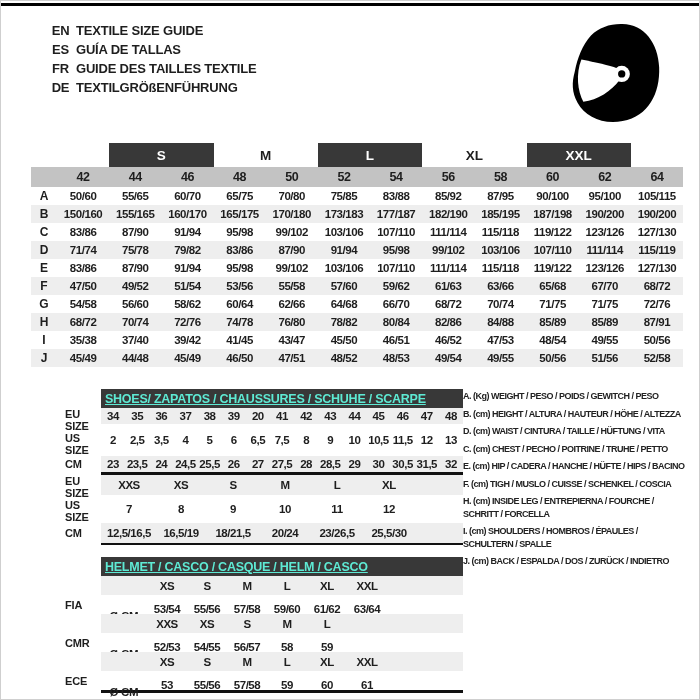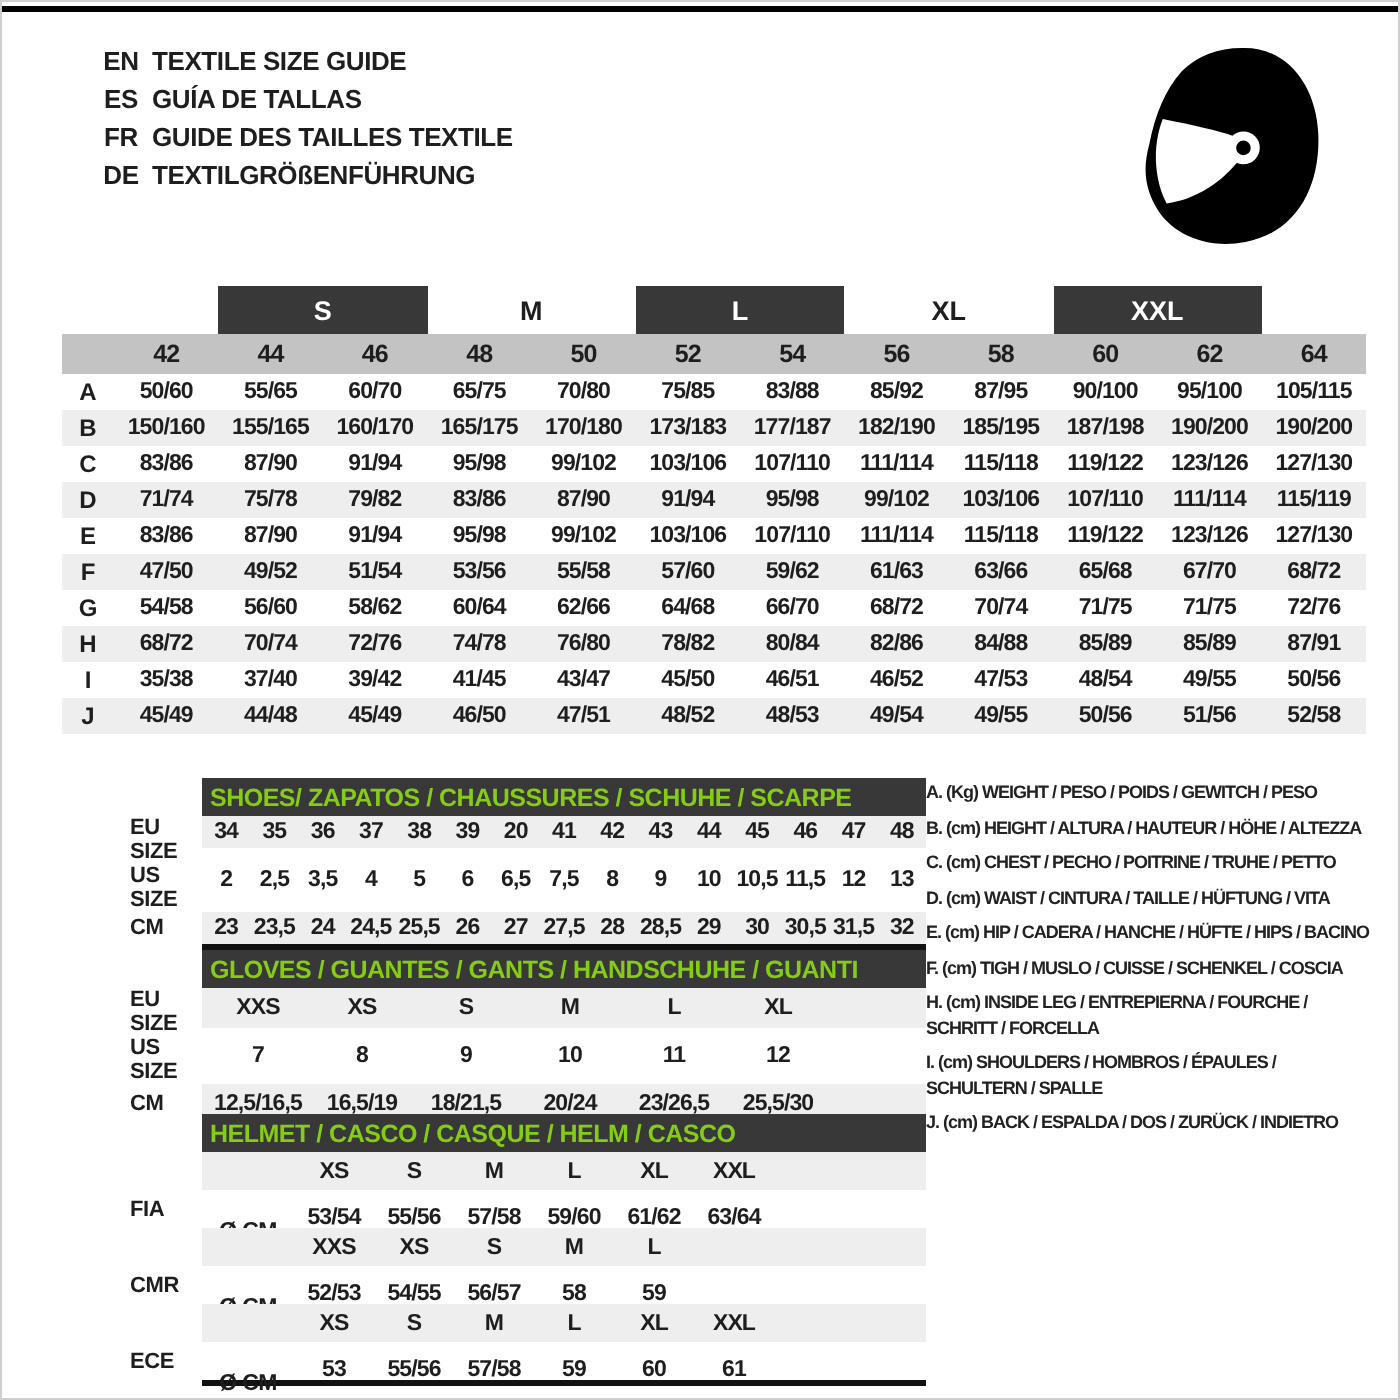--- a/index.html
+++ b/index.html
@@ -28,22 +28,22 @@
   .mrow{height:18px;}
   .mrow.shade{background:#eeeeee;}
   .mlbl{display:flex;align-items:center;justify-content:center;font-size:12px;font-weight:700;}
   .cells{display:contents;}
   .mcell{display:flex;align-items:center;justify-content:center;font-size:11.5px;font-weight:700;letter-spacing:-0.45px;white-space:nowrap;}
 
   
   .sect{position:absolute;left:36px;width:426px;}
   .srow{display:flex;}
   .outlbl{width:64px;display:flex;align-items:center;font-size:11px;font-weight:700;letter-spacing:-0.2px;padding-left:28px;}
-  .darkbar{flex:1;height:19px;background:#383838;color:#84cc16;display:flex;align-items:center;
-           font-size:12.5px;font-weight:700;letter-spacing:-0.25px;padding-left:4px;white-space:nowrap;}
+  .darkbar{flex:1;height:19px;background:#383838;color:#5eead4;display:flex;align-items:center;
+           font-size:12.5px;font-weight:700;letter-spacing:-0.25px;padding-left:4px;white-space:nowrap;text-decoration:underline;}
   .band{flex:1;display:grid;align-items:center;}
   .gray{background:#eeeeee;}
   .bcell{display:flex;align-items:center;justify-content:center;font-size:11.5px;font-weight:700;letter-spacing:-0.45px;white-space:nowrap;}
   .shoes-band{grid-template-columns:repeat(15,1fr);height:16px;text-align:center;}
   .gloves-band{grid-template-columns:repeat(6,52px);height:19.5px;padding-left:2px;}
   .helm-band{grid-template-columns:46px repeat(6,40px);height:19px;}
   .hunit{display:flex;align-items:center;justify-content:center;font-size:11.5px;font-weight:700;letter-spacing:-0.3px;margin-top:15px;}
   .blackline{height:2.5px;background:#111;margin-left:64px;}
 
   
@@ -201,21 +201,20 @@
           <span class="bcell">31,5</span>
           <span class="bcell">32</span>
         </div>
     </div>
     <div class="blackline"></div>
   </div>
 
   <div class="sect" style="top:474px;">
     <div class="srow">
       <span class="outlbl"></span>
-      <div class="darkbar">GLOVES / GUANTES / GANTS / HANDSCHUHE / GUANTI</div>
     </div>
     <div class="srow">
       <span class="outlbl">EU SIZE</span>
       <div class="band gloves-band gray">
           <span class="bcell">XXS</span>
           <span class="bcell">XS</span>
           <span class="bcell">S</span>
           <span class="bcell">M</span>
           <span class="bcell">L</span>
           <span class="bcell">XL</span>
@@ -296,21 +295,21 @@
         <div class="cells"><span class="bcell">53</span><span class="bcell">55/56</span><span class="bcell">57/58</span><span class="bcell">59</span><span class="bcell">60</span><span class="bcell">61</span></div>
       </div>
     </div>
 
     <div class="blackline"></div>
   </div>
 
   <div class="legend">
       <div class="legend-item">A. (Kg) WEIGHT / PESO / POIDS / GEWITCH / PESO</div>
       <div class="legend-item">B. (cm) HEIGHT / ALTURA / HAUTEUR / HÖHE / ALTEZZA</div>
+      <div class="legend-item">D. (cm) WAIST / CINTURA / TAILLE / HÜFTUNG / VITA</div>
       <div class="legend-item">C. (cm) CHEST / PECHO / POITRINE / TRUHE / PETTO</div>
-      <div class="legend-item">D. (cm) WAIST / CINTURA / TAILLE / HÜFTUNG / VITA</div>
       <div class="legend-item">E. (cm) HIP / CADERA / HANCHE / HÜFTE / HIPS / BACINO</div>
       <div class="legend-item">F. (cm) TIGH / MUSLO / CUISSE / SCHENKEL / COSCIA</div>
       <div class="legend-item">H. (cm) INSIDE LEG / ENTREPIERNA / FOURCHE / SCHRITT / FORCELLA</div>
       <div class="legend-item">I. (cm) SHOULDERS / HOMBROS / ÉPAULES / SCHULTERN / SPALLE</div>
       <div class="legend-item">J. (cm) BACK / ESPALDA / DOS / ZURÜCK / INDIETRO</div>
     </div>
 </div>
 
 </body></html>

